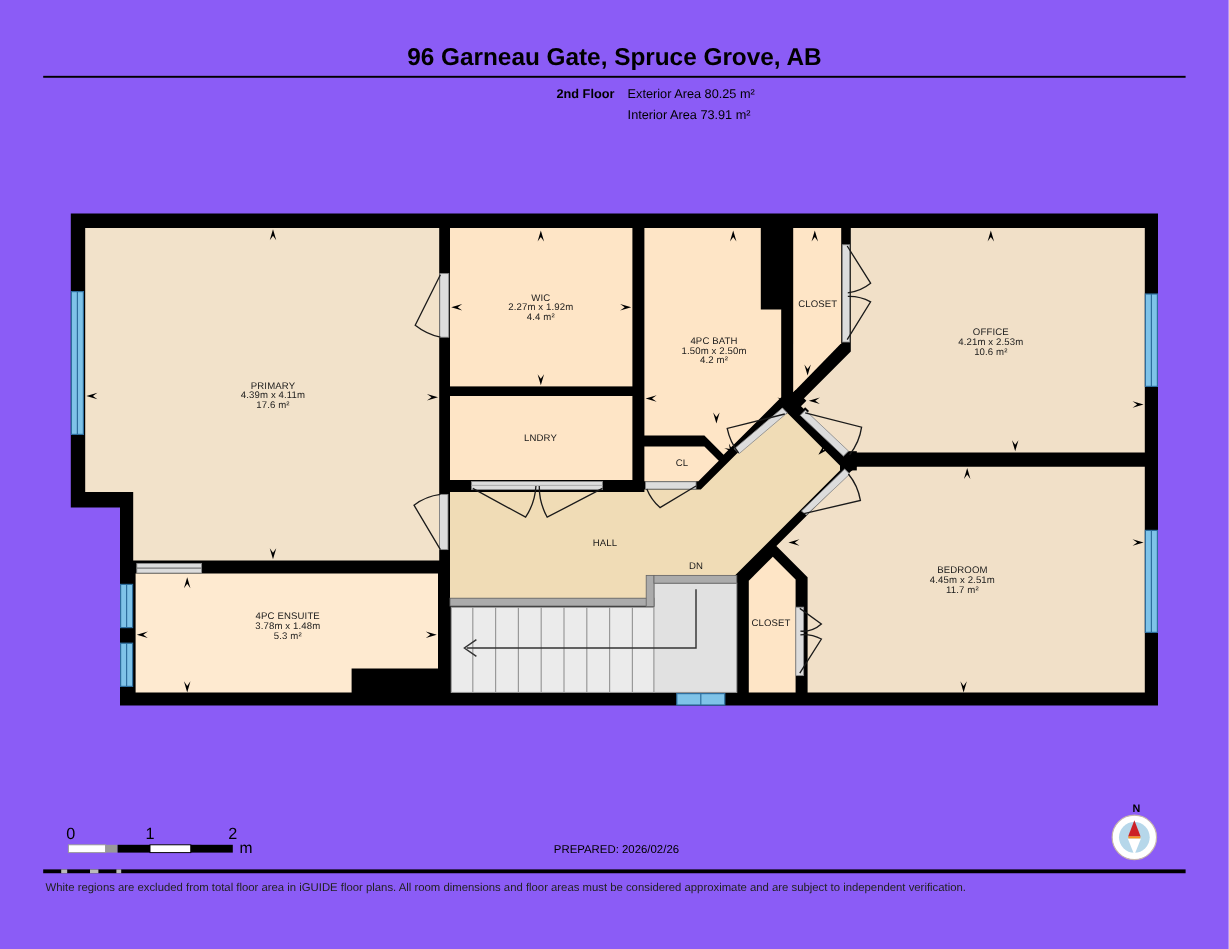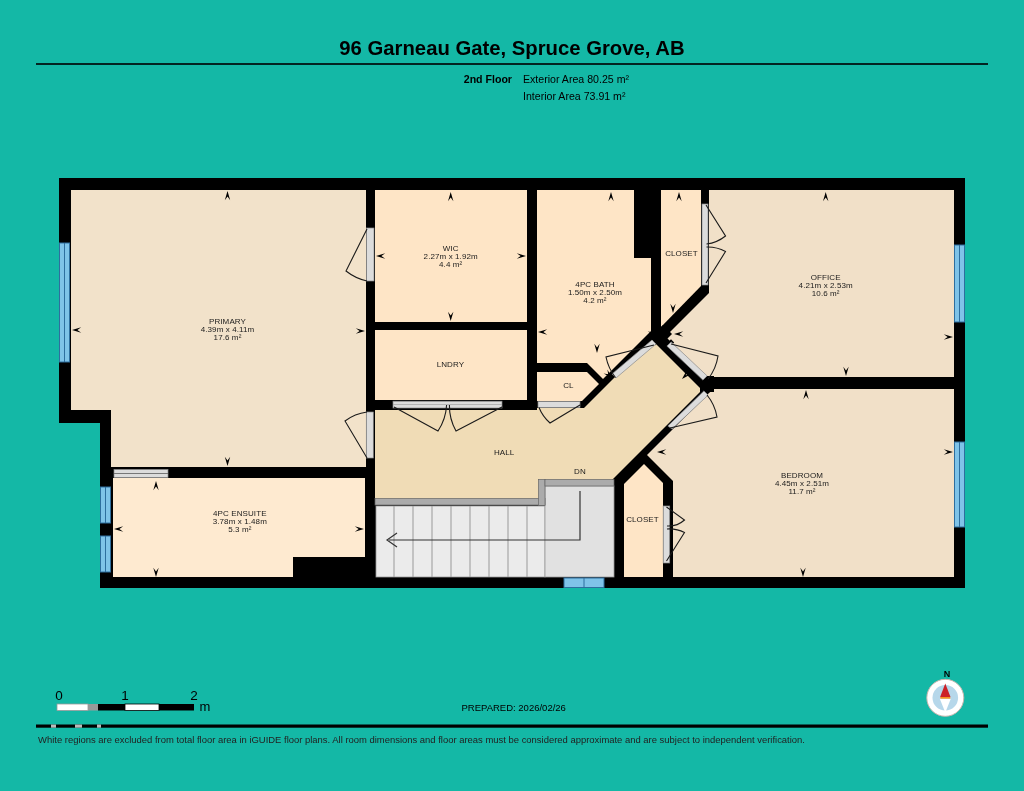--- a/index.html
+++ b/index.html
@@ -1,16 +1,16 @@
 <!DOCTYPE html>
 <html><head>
 <meta charset="utf-8">
 <style>
 html,body{margin:0;padding:0;background:#ffffff;}
-#page{position:relative;width:1024px;height:791px;background:#14b8a6;overflow:hidden;
+#page{position:relative;width:1024px;height:791px;background:#8b5cf6;overflow:hidden;
 font-family:"Liberation Sans", sans-serif;}
 svg{position:absolute;left:0;top:0;}
 </style>
 </head>
 <body>
 <div id="page">
 <svg width="1024" height="791" viewBox="0 0 1024 791">
 
 <text x="512" y="48" font-size="20.3" font-weight="bold" text-anchor="middle" dominant-baseline="central" fill="#000">96 Garneau Gate, Spruce Grove, AB</text>
 <rect x="36" y="63.2" width="952" height="1.6" fill="#000"></rect>

